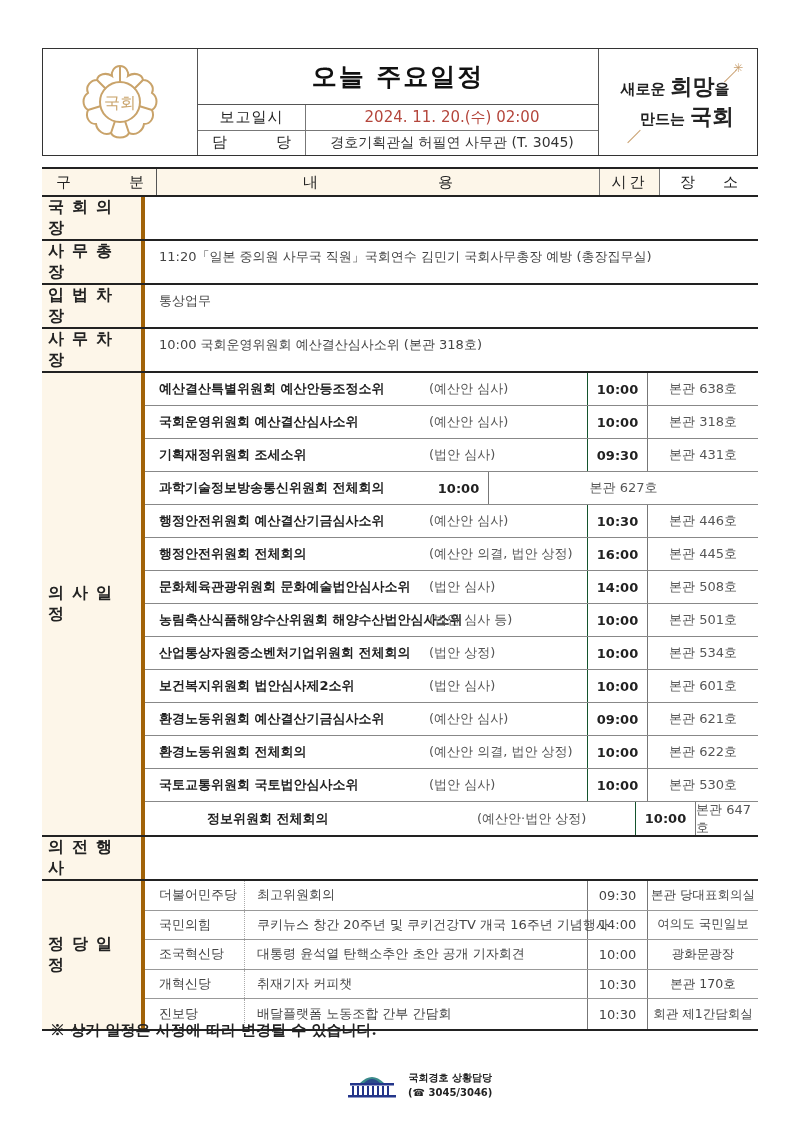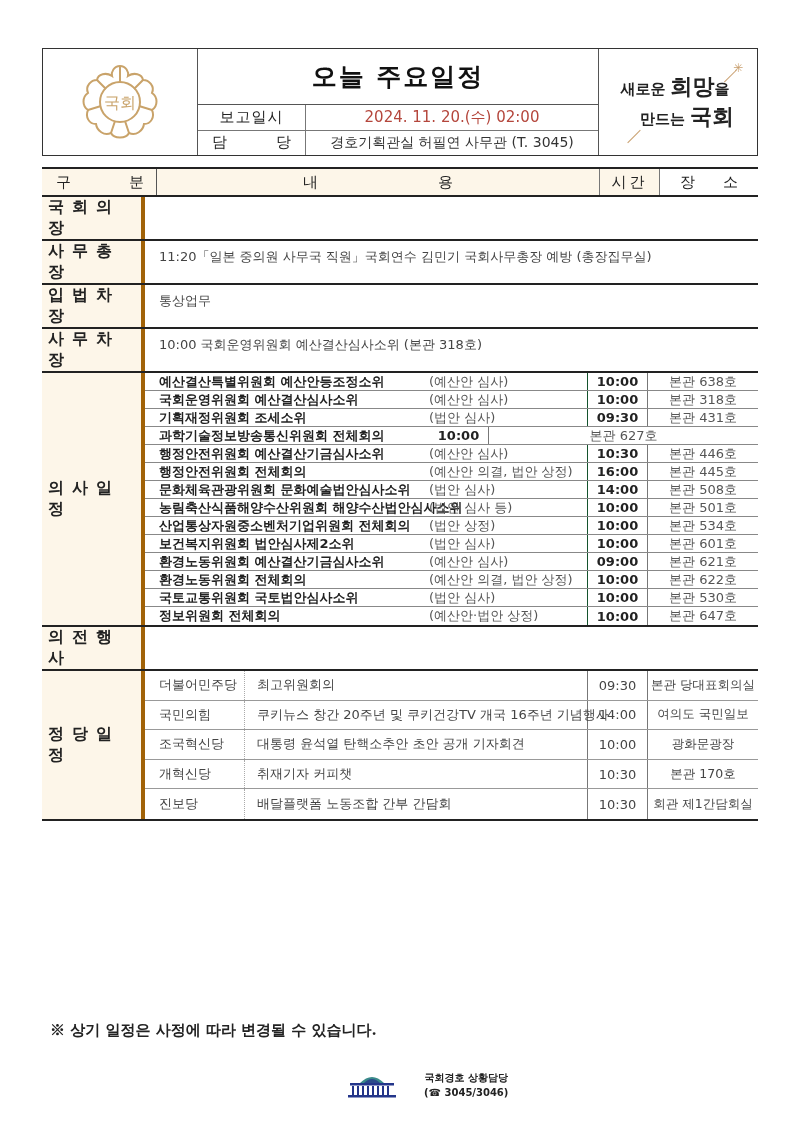--- a/index.html
+++ b/index.html
@@ -35,38 +35,38 @@
   .th-place { flex: 1; display: flex; justify-content: center; align-items: center; gap: 28px; background: #fff; }
 
   .section { display: flex; border-bottom: 2px solid #222; }
   .cat { width: 103px; background: #fdf6e9; border-right: 4px solid #a16207; display: flex; align-items: center; justify-content: center; font-size: 16px; font-weight: bold; color: #222; letter-spacing: 8px; padding-left: 6px; }
   .sec-body { flex: 1; }
   .lines { padding: 6px 0 4px 14px; font-size: 13px; color: #444; }
   .lines .ln { height: 23px; line-height: 23px; }
   .single { height: 31px; display: flex; align-items: center; padding-left: 14px; font-size: 13px; color: #444; }
 
   
-  .crow { height: 18px; display: flex; border-bottom: 1px solid #888; font-size: 13px; }
-  .crow:last-child { border-bottom: none; }
+  .crow { height: 33px; display: flex; border-bottom: 1px solid #888; font-size: 13px; }
+  .crow:last-child { border-bottom: none; padding-left: 48px; }
   .c-name { width: 284px; padding-left: 14px; display: flex; align-items: center; font-weight: bold; color: #222; white-space: nowrap; }
   .c-desc { width: 159px; border-right: 1px solid #14532d; display: flex; align-items: center; color: #555; white-space: nowrap; }
   .c-time { width: 60px; border-right: 1px solid #777; display: flex; align-items: center; justify-content: center; font-weight: bold; color: #222; }
   .c-place { flex: 1; display: flex; align-items: center; justify-content: center; color: #555; }
 
   
   .prow { height: 29.6px; display: flex; border-bottom: 1px solid #999; font-size: 13px; color: #444; }
   .prow:last-child { border-bottom: none; }
   .p-party { width: 100px; border-right: 1px dotted #aaa; display: flex; align-items: center; padding-left: 14px; white-space: nowrap; }
   .p-event { width: 343px; border-right: 1px solid #777; display: flex; align-items: center; padding-left: 12px; white-space: nowrap; }
   .p-time { width: 60px; border-right: 1px solid #777; display: flex; align-items: center; justify-content: center; }
   .p-place { flex: 1; display: flex; align-items: center; justify-content: center; white-space: nowrap; font-size: 12.5px; }
 
   .note { position: absolute; left: 50px; top: 1021px; font-size: 15px; font-weight: bold; color: #222; font-family: "DejaVu Serif", serif; }
 
-  .footer { position: absolute; left: 346px; top: 1070px; display: flex; align-items: center; gap: 26px; }
+  .footer { position: absolute; left: 346px; top: 1070px; display: flex; align-items: center; gap: 10px; }
   .footer-text { display: flex; flex-direction: column; align-items: center; font-size: 10px; font-weight: bold; color: #222; line-height: 15px; }
 </style>
 </head>
 <body>
 
 <div class="hdr">
   <div class="hdr-logo">
     <svg width="82" height="80" viewBox="0 0 82 80">
       <g fill="none" stroke="#c9a36a" stroke-width="2">
         <path d="M41 4 C47 4 50 10 49 14 C55 10 63 12 64 18 C70 18 76 24 73 31 C79 35 79 44 73 48 C76 55 72 62 65 62 C64 69 57 74 50 71 C47 77 35 77 32 71 C25 74 18 69 17 62 C10 62 6 55 9 48 C3 44 3 35 9 31 C6 24 12 18 18 18 C19 12 27 10 33 14 C32 10 35 4 41 4 Z"></path>

